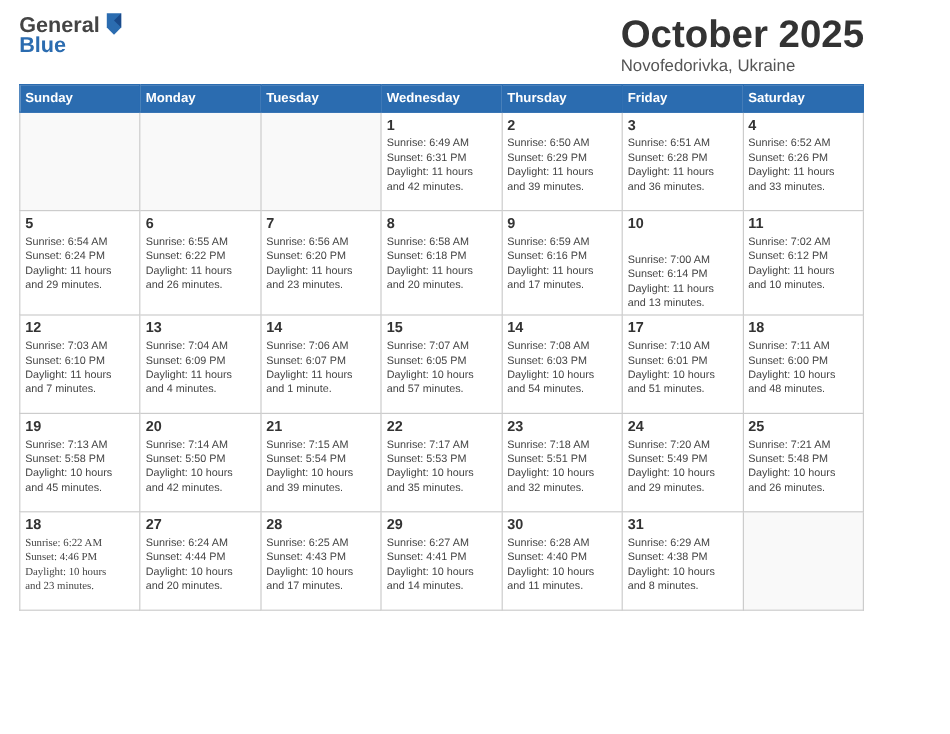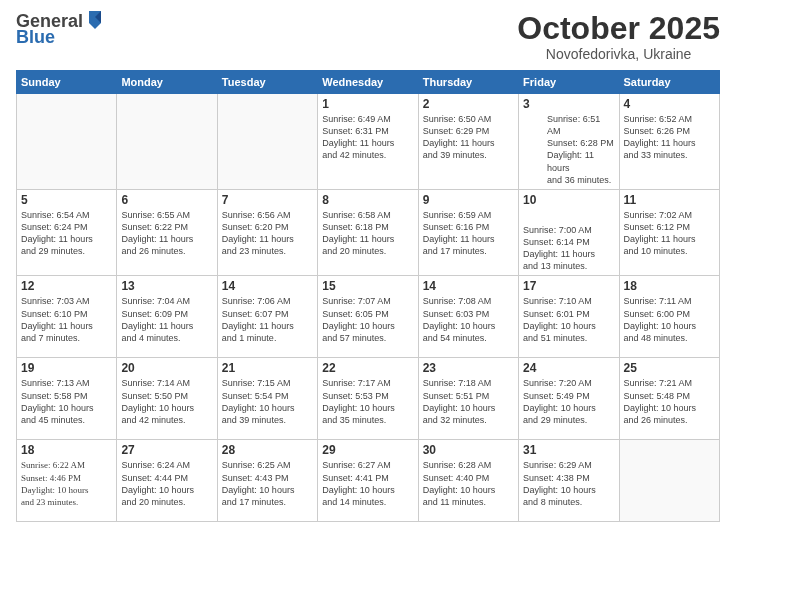--- a/index.html
+++ b/index.html
@@ -30,21 +30,21 @@
       flex-direction: column;
       line-height: 1.1;
     }
     .logo-icon {
       width: 18px;
       height: 22px;
       margin-left: 2px;
       margin-top: -4px;
     }
     .title-section {
-      text-align: center;
+      text-align: left;
     }
     .month-title {
       font-size: 32px;
       font-weight: bold;
       color: #333;
       line-height: 1;
     }
     .subtitle {
       font-size: 14px;
       color: #555;
@@ -137,21 +137,21 @@
           </td>
           <td>
             <span class="day-number">2</span>
             <div class="day-detail" style="white-space: pre-line;">Sunrise: 6:50 AM
 Sunset: 6:29 PM
 Daylight: 11 hours
 and 39 minutes.</div>
           </td>
           <td>
             <span class="day-number">3</span>
-            <div class="day-detail" style="white-space: pre-line; margin-left: 24px;">Sunrise: 6:51 AM
+            <div class="day-detail" style="white-space: pre-line;">Sunrise: 6:51 AM
 Sunset: 6:28 PM
 Daylight: 11 hours
 and 36 minutes.</div>
           </td>
           <td>
             <span class="day-number">4</span>
             <div class="day-detail" style="white-space: pre-line;">Sunrise: 6:52 AM
 Sunset: 6:26 PM
 Daylight: 11 hours
 and 33 minutes.</div>

